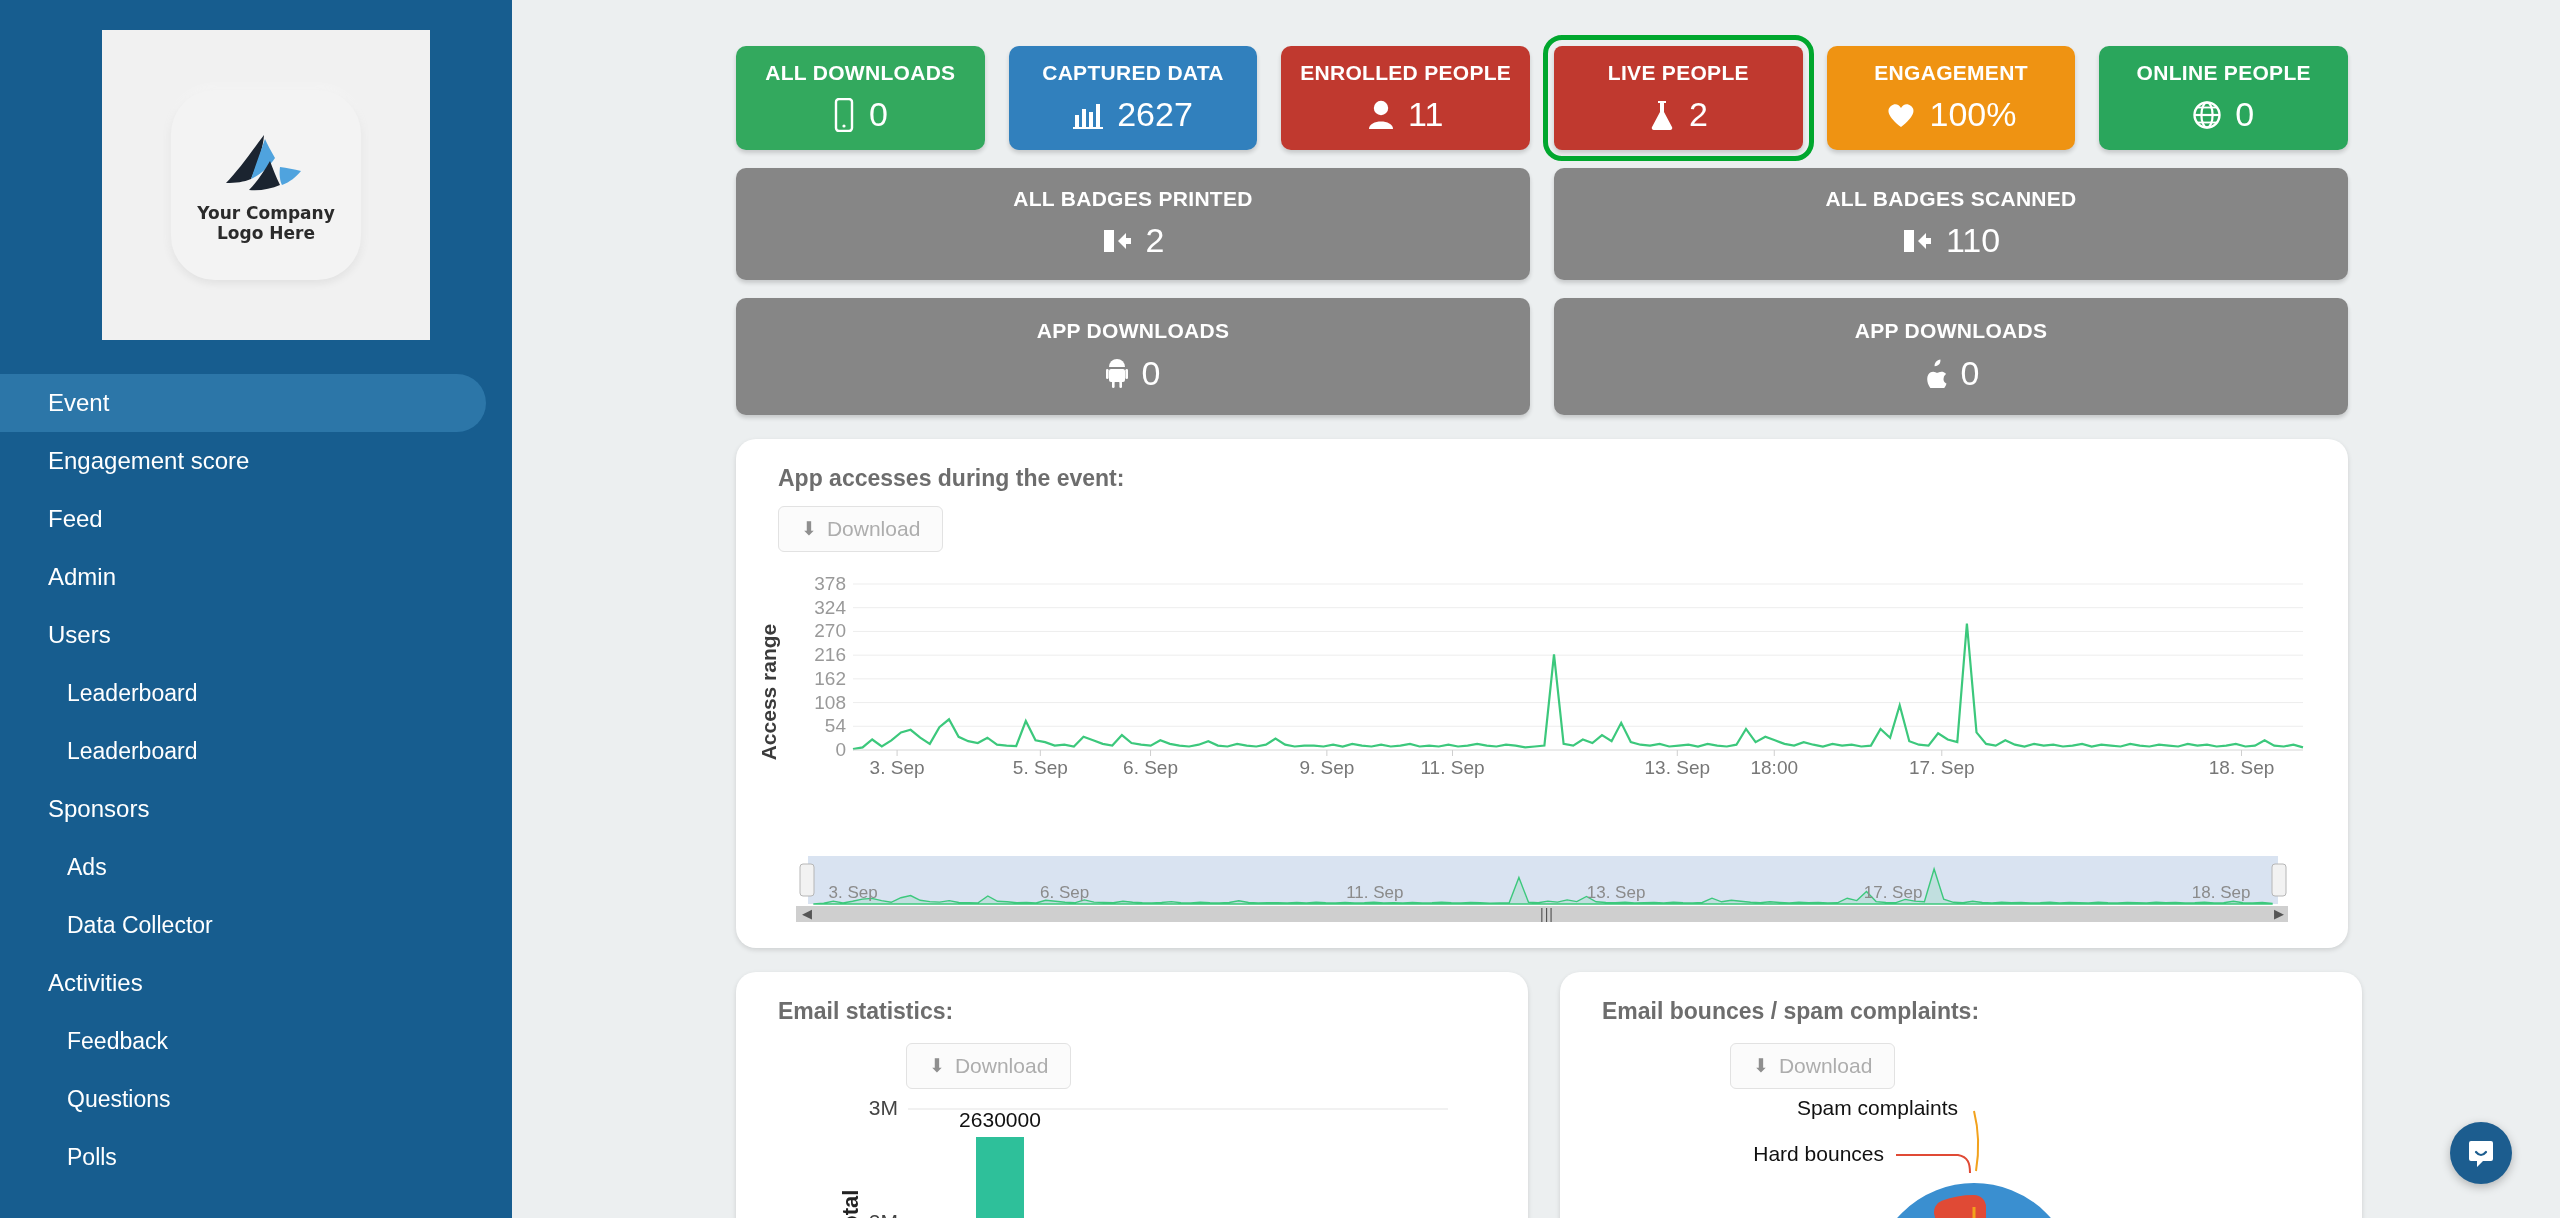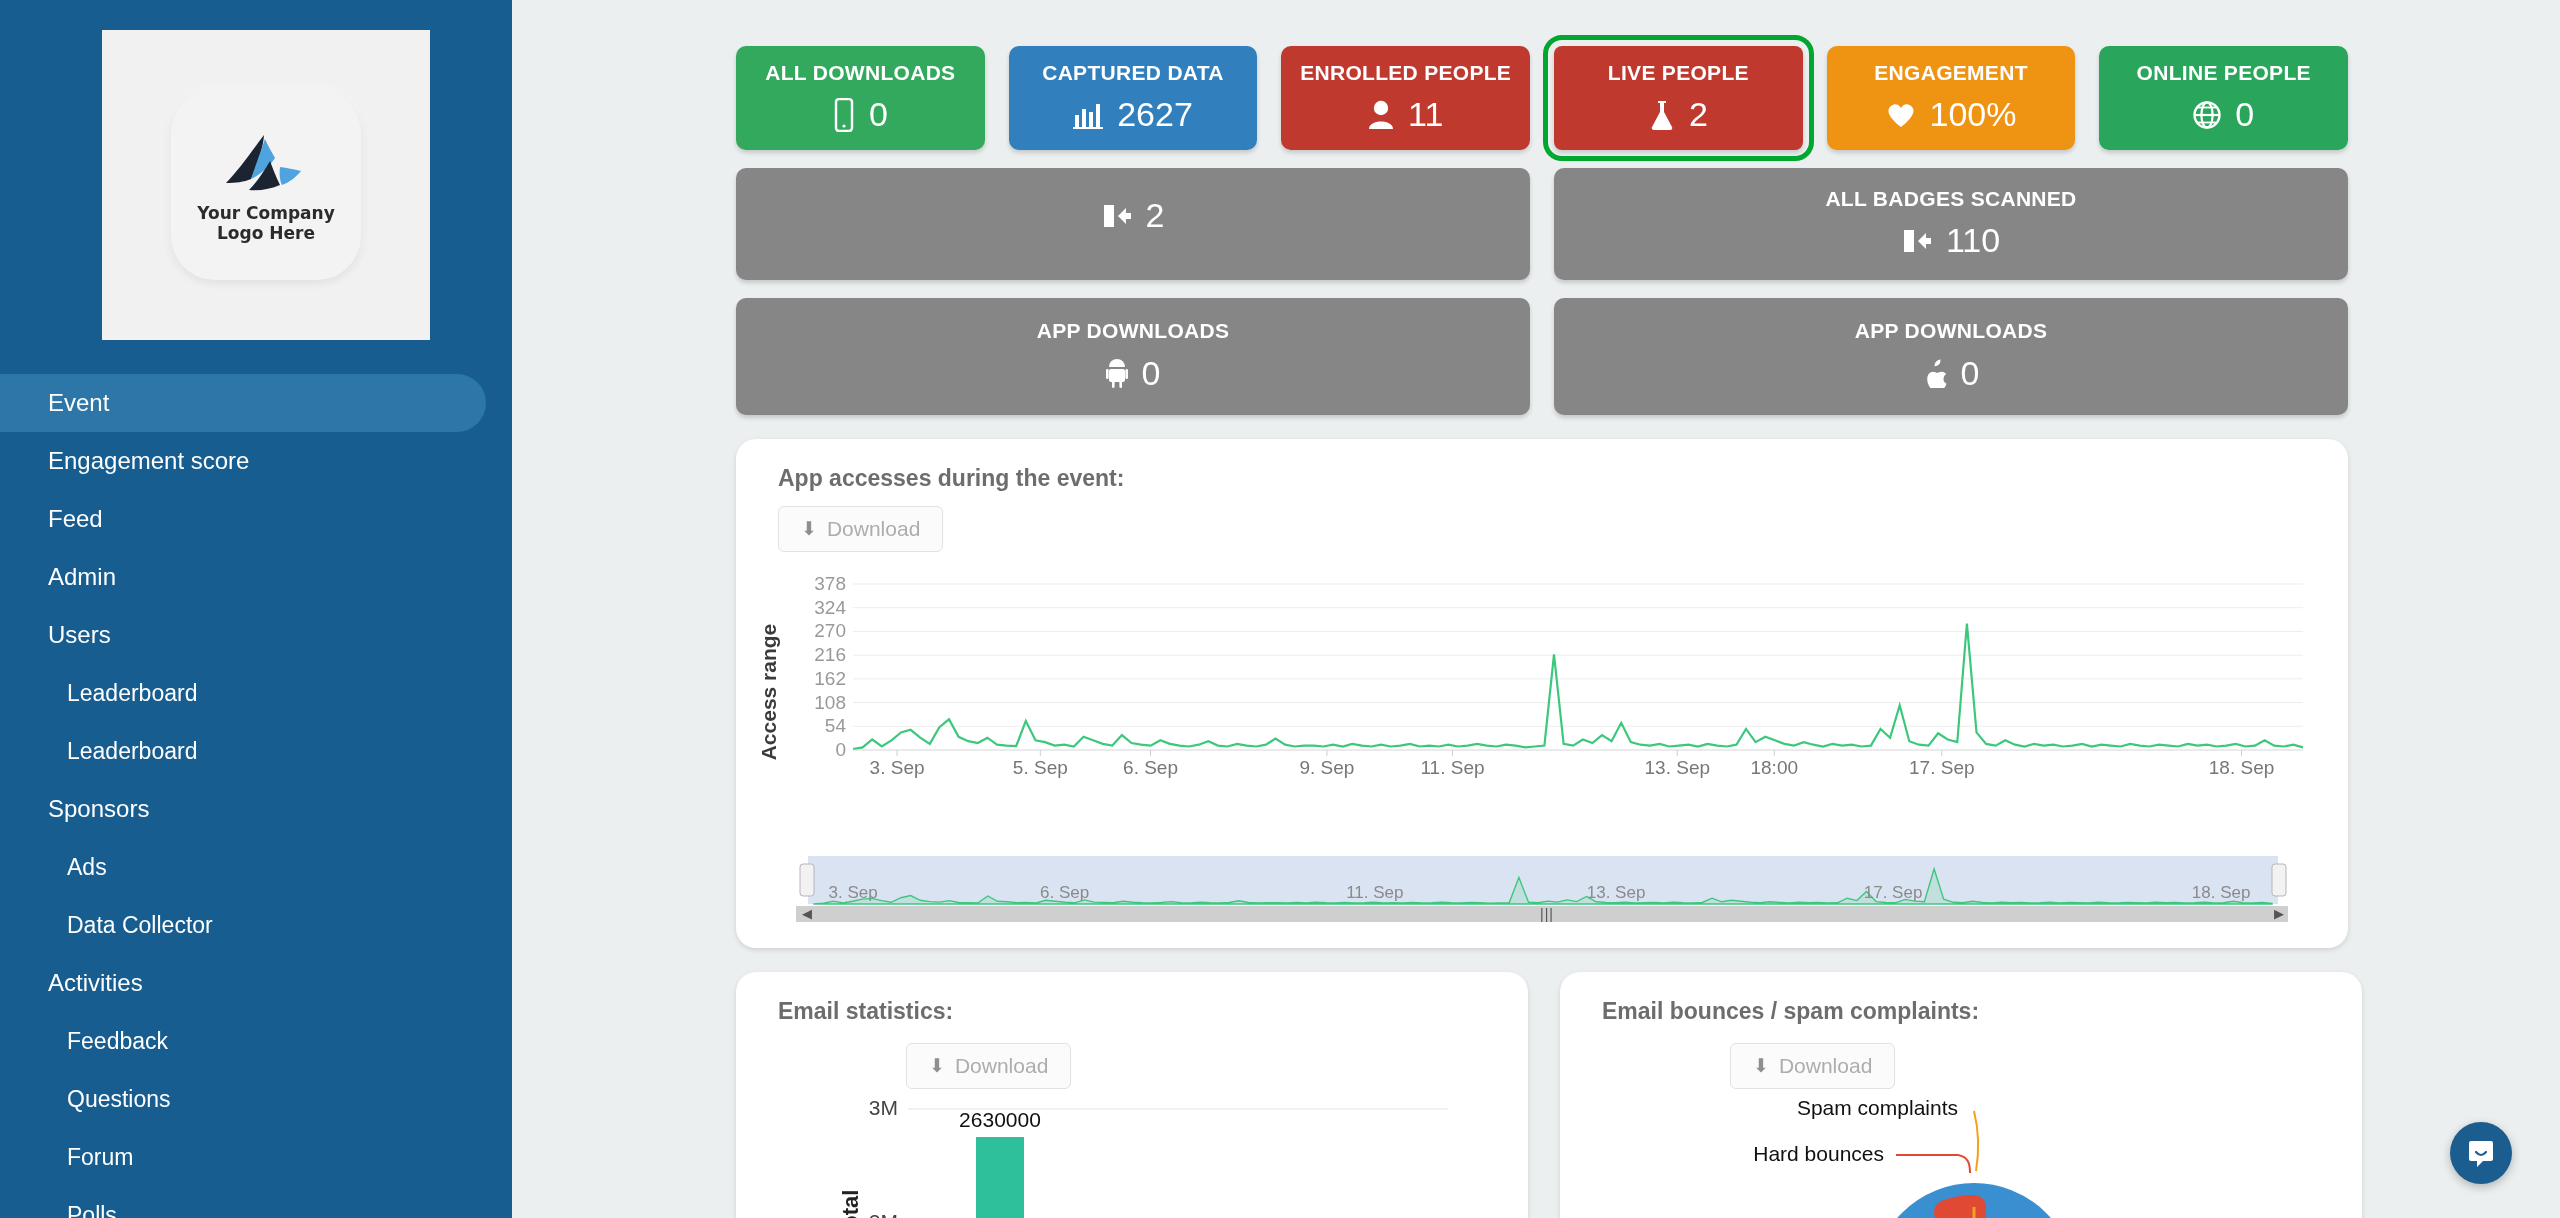--- a/index.html
+++ b/index.html
@@ -206,23 +206,20 @@
         <div class="nav-item">
           <span>Activities</span>
         </div>
         <div class="nav-item sub">
           <span>Feedback</span>
         </div>
         <div class="nav-item sub">
           <span>Questions</span>
         </div>
         <div class="nav-item sub">
-          <span>Forum</span>
-        </div>
-        <div class="nav-item sub">
           <span>Polls</span>
         </div>
       </nav>
   </aside>
 
   <main class="main">
     <div class="content">
 
       <div class="stat-row" id="stat-row-1">
           <div class="stat-card" style="background: rgb(51, 169, 94);">
@@ -298,20 +295,21 @@
                   <line x1="4" y1="21.5" x2="24" y2="21.5" stroke="#fff" stroke-width="1.8"></line>
                 </svg>
               </span>
               <span>0</span>
             </div>
           </div>
         </div>
 
       <div class="stat-row gray-row" id="stat-row-2">
           <div class="stat-card gray" style="background: rgb(134, 134, 134);">
+            <div class="label">ALL BADGES PRINTED</div>
             <div class="valrow">
               <span>
                 <svg width="30" height="26" viewBox="0 0 30 26">
                   <path d="M2 2 h10 v22 H2 Z" fill="#ffffff"></path>
                   <path d="M16 13 L24 5 v5 h5 v6 h-5 v5 Z" fill="#ffffff"></path>
                 </svg>
               </span>
               <span>2</span>
             </div>
           </div>

